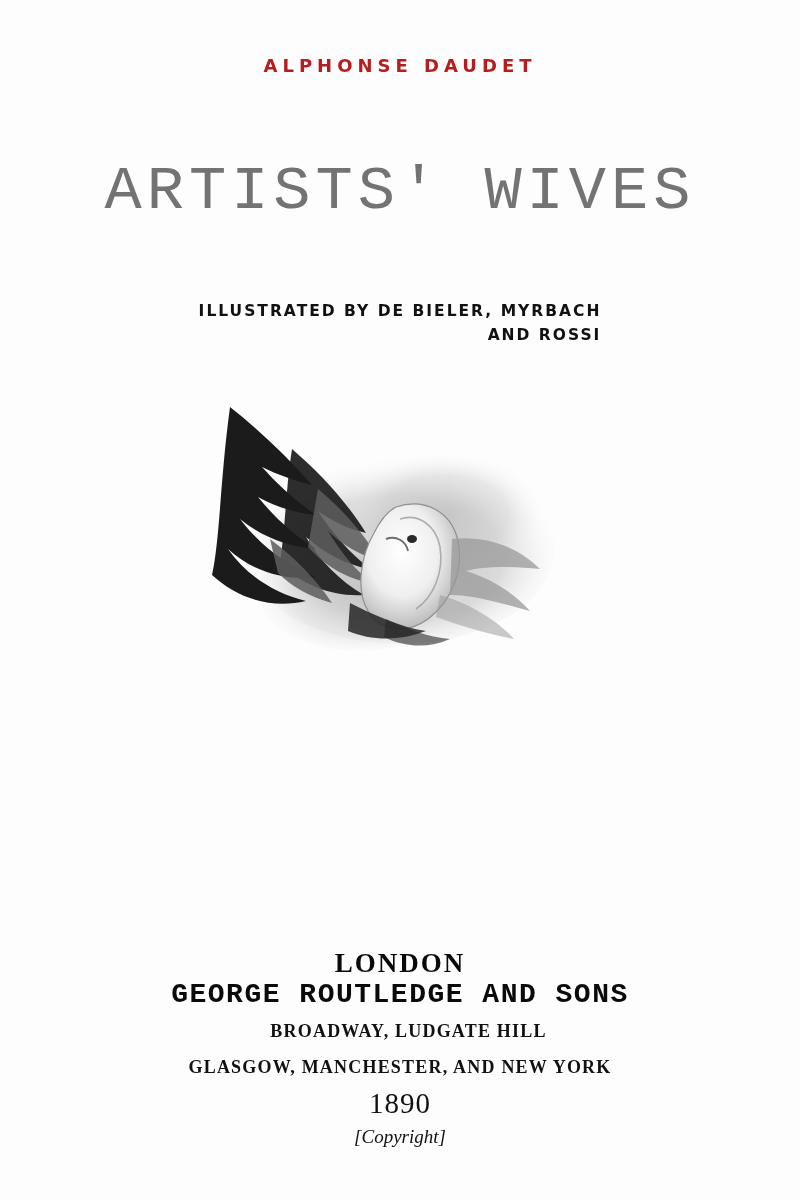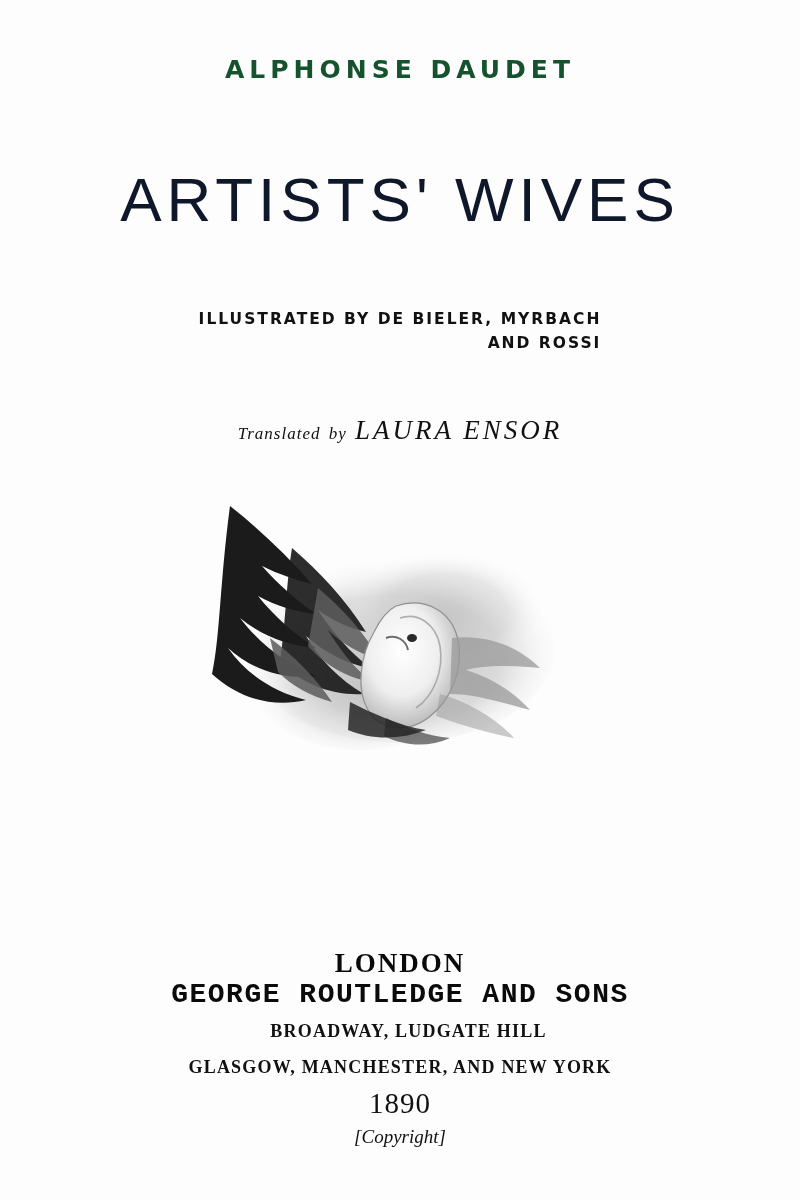--- a/index.html
+++ b/index.html
@@ -22,32 +22,32 @@
     background: #fdfdfd;
     display: flex;
     flex-direction: column;
     align-items: center;
   }
 
   .author {
     margin-top: 55px;
     font-family: "DejaVu Sans", sans-serif;
     font-weight: bold;
-    font-size: 25px;
+    font-size: 18px;
     letter-spacing: 5px;
-    color: #14532d;
+    color: #b91c1c;
     text-align: center;
   }
 
   .title {
     margin-top: 80px;
-    font-family: Liberation Sans, sans-serif;
+    font-family: Liberation Mono, monospace;
     font-size: 62px;
     letter-spacing: 5px;
-    color: #0f172a;
+    color: #737373;
     text-align: center;
     white-space: nowrap;
   }
 
   .illustrators {
     margin-top: 72px;
     font-family: "DejaVu Sans", sans-serif;
     font-weight: bold;
     font-size: 15.5px;
     letter-spacing: 2px;
@@ -142,25 +142,20 @@
 
   <div class="author">ALPHONSE DAUDET</div>
 
   <div class="title">ARTISTS' WIVES</div>
 
   <div class="illustrators">
     <div>ILLUSTRATED BY DE BIELER, MYRBACH</div>
     <div>AND ROSSI</div>
   </div>
 
-  <div class="translator">
-    <span class="small">Translated</span>
-    <span class="small">by</span>
-    <span class="big">LAURA  ENSOR</span>
-  </div>
 
   <div class="vignette">
     <svg viewBox="0 0 400 290" width="400" height="290" aria-hidden="true">
       <defs>
         <radialGradient id="cloud" cx="50%" cy="55%" r="55%">
           <stop offset="0%" stop-color="#b9b9b9" stop-opacity="0.95"></stop>
           <stop offset="60%" stop-color="#cfcfcf" stop-opacity="0.75"></stop>
           <stop offset="100%" stop-color="#ffffff" stop-opacity="0"></stop>
         </radialGradient>
         <radialGradient id="head" cx="42%" cy="38%" r="65%">

